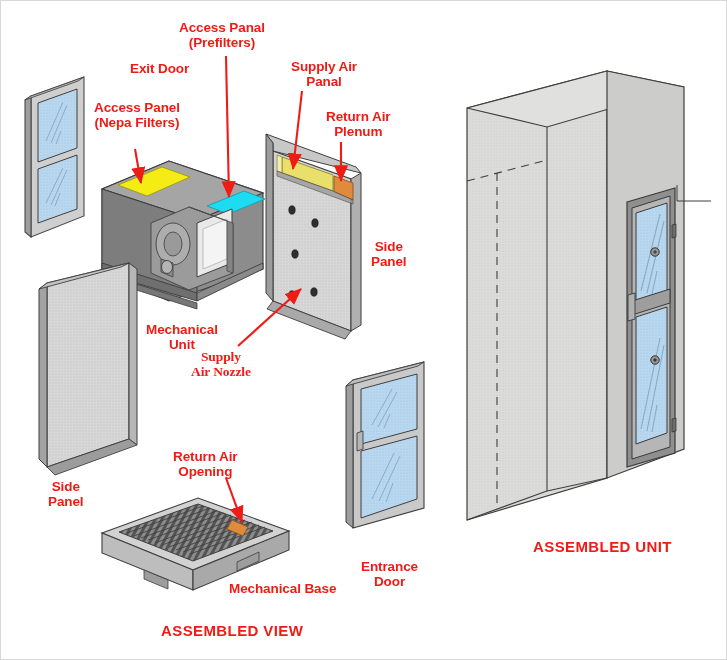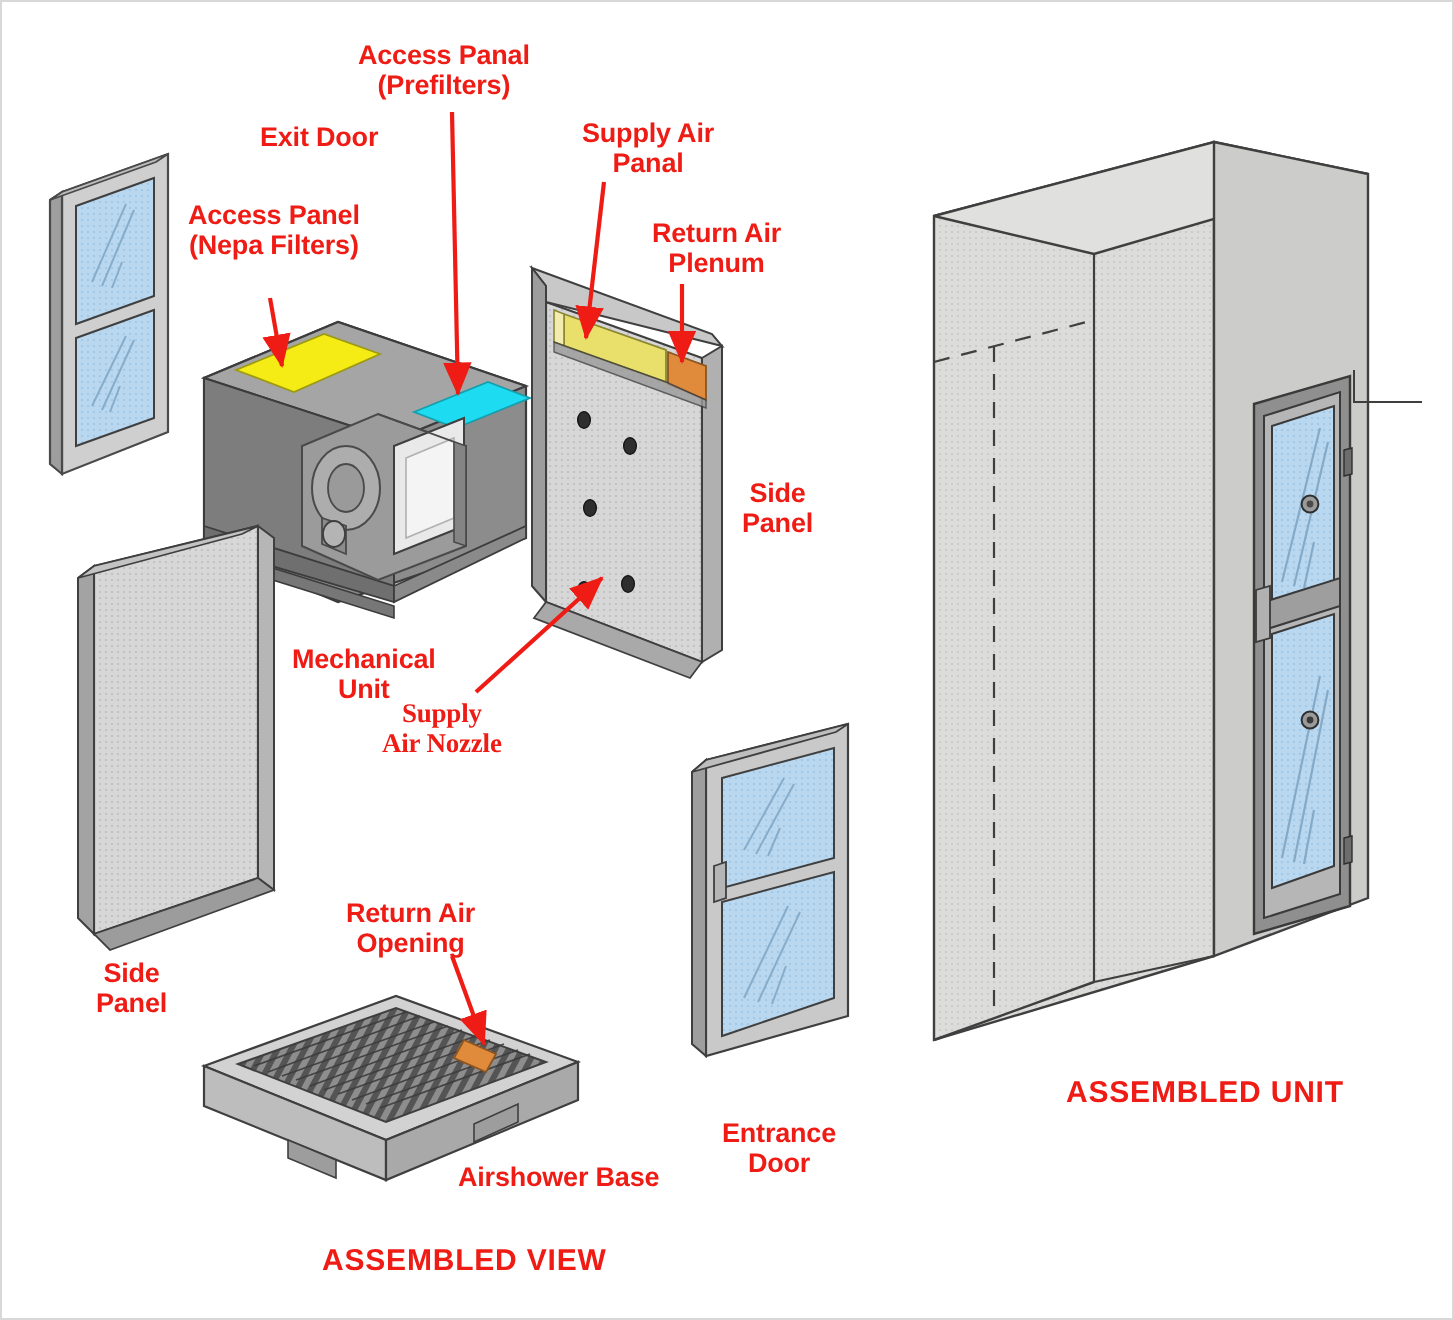--- a/index.html
+++ b/index.html
@@ -269,20 +269,20 @@
   <div class="lbl" style="left:370px;top:238px;">Side
 Panel</div>
   <div class="lbl" style="left:145px;top:302px;margin-top:19px;">Mechanical
 Unit</div>
   <div class="lbl" style="left:190px;top:348px;font-family:Liberation Serif, serif;">Supply
 Air Nozzle</div>
   <div class="lbl" style="left:47px;top:478px;">Side
 Panel</div>
   <div class="lbl" style="left:172px;top:448px;">Return Air
 Opening</div>
-  <div class="lbl" style="left:228px;top:580px;">Airshower Base</div>
+  <div class="lbl" style="left:228px;top:580px;">Mechanical Base</div>
   <div class="lbl" style="left:360px;top:533px;margin-top:25px;">Entrance
 Door</div>
 
   <div class="lbl caps" style="left:160px;top:622px;">ASSEMBLED VIEW</div>
   <div class="lbl caps" style="left:532px;top:538px;">ASSEMBLED UNIT</div>
 
 </div>
 
 </body></html>

